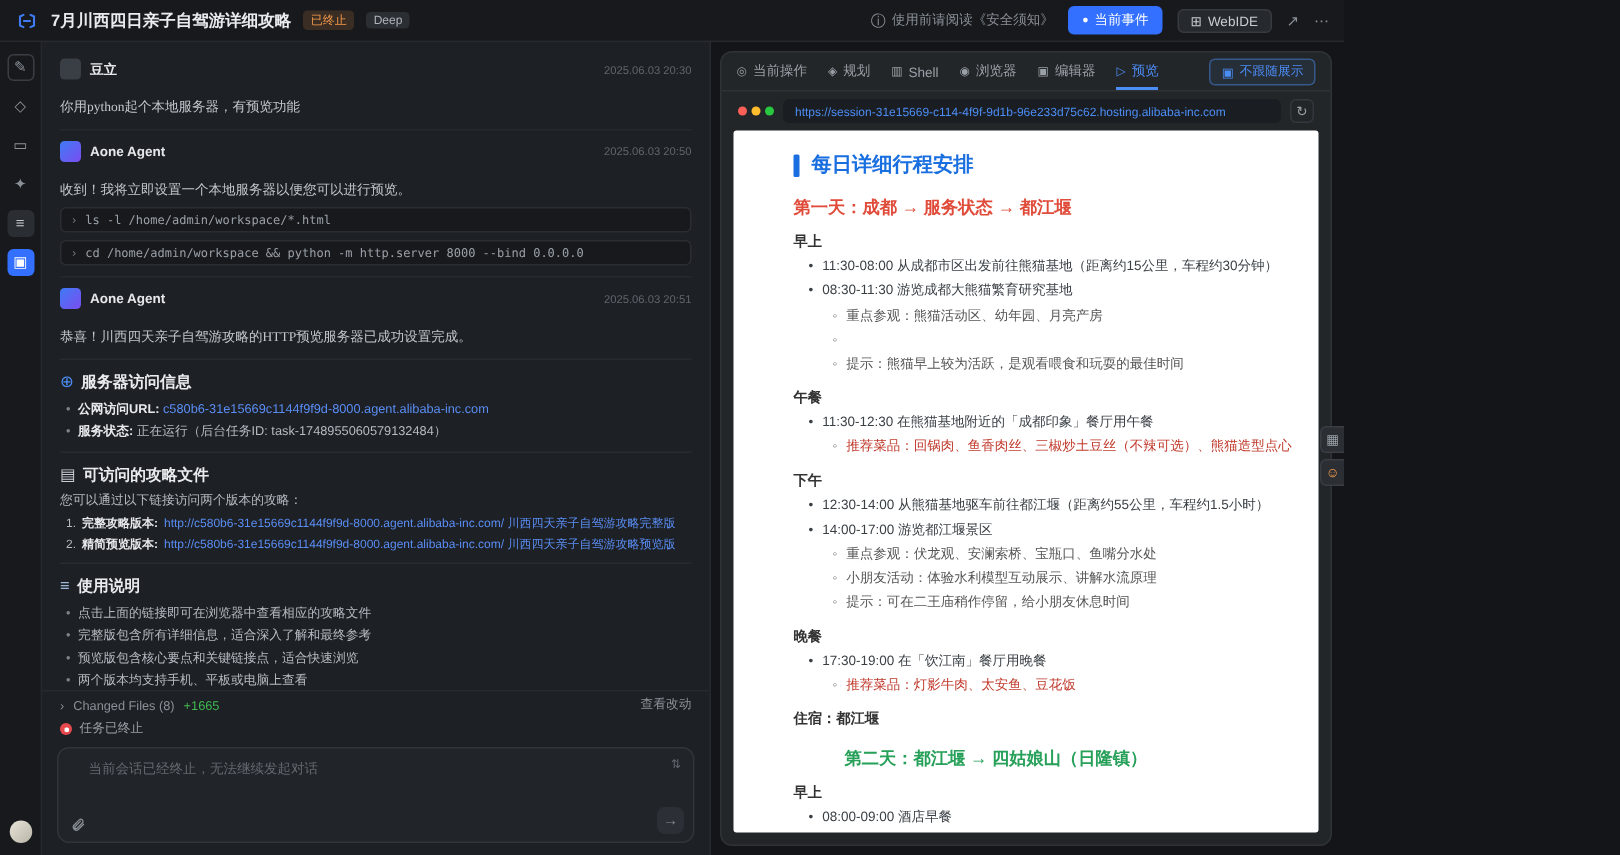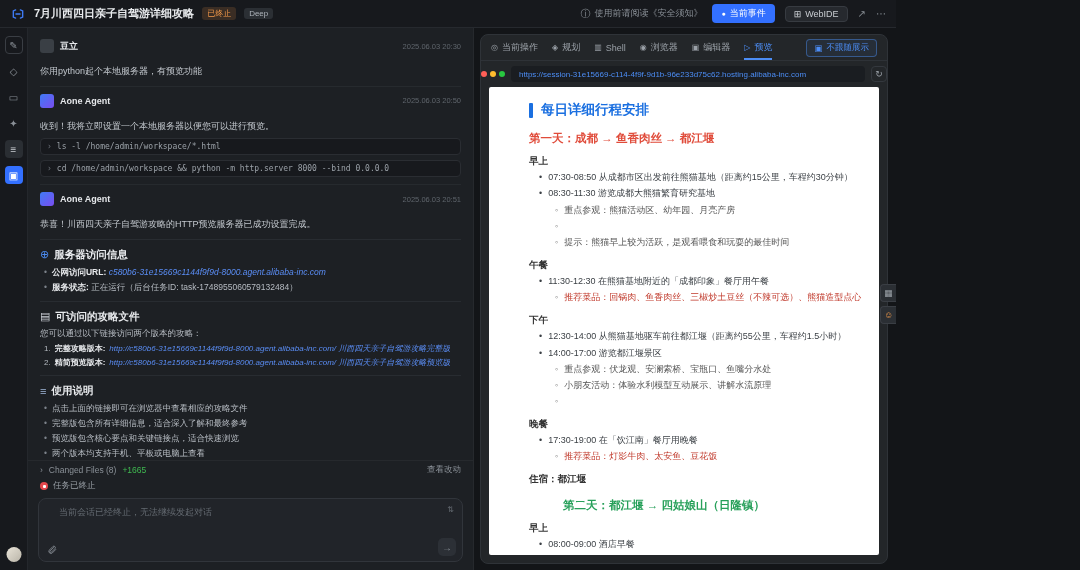--- a/index.html
+++ b/index.html
@@ -40,35 +40,35 @@
   .chat{width:446px;flex:0 0 446px;background:#1d2024;border-right:1px solid #26292d;
     display:flex;flex-direction:column;min-height:0;}
   .messages{flex:1;overflow:hidden;padding:4px 12px 0;}
   .msg{padding:7px 0;border-bottom:1px solid #262a2e;}
   .msg:last-child{border-bottom:none;}
   .mhead{display:flex;align-items:center;gap:6px;margin-bottom:3px;text-align:right;}
   .avatar{width:14px;height:14px;border-radius:3px;background:#3a3f45;flex:0 0 14px;}
   .avatar.agent{background:linear-gradient(135deg,#3f7bf5,#7a4df0);}
   .mname{font-size:9px;font-weight:bold;color:#e6e8eb;}
   .mtime{margin-left:auto;font-size:7.5px;color:#5f656c;}
-  .mtext{font-size:9px;color:#c2c7cd;line-height:1.5;margin-top:12px;}
+  .mtext{font-size:9px;color:#c2c7cd;line-height:1.5;margin-top:12px;font-family:Liberation Serif, serif;}
   .cmd{margin-top:5px;background:#17191d;border:1px solid #2a2d32;border-radius:4px;padding:3px 6px;
     display:flex;gap:5px;align-items:center;font-family:"DejaVu Sans Mono",monospace;font-size:8px;
     color:#9aa0a7;white-space:nowrap;overflow:hidden;cursor:pointer;}
   .cmdic{color:#6f757d;}
   .cmdtx{overflow:hidden;text-overflow:ellipsis;}
   .sec{margin-top:7px;border-top:1px solid #282c31;padding-top:3px;}
   .sech{display:flex;gap:5px;align-items:center;margin:5px 0 4px;}
   .secic{font-size:11px;}
   .sect{font-size:10.5px;font-weight:bold;color:#e9ebee;}
   .slead{font-size:8.5px;color:#b6bbc2;margin:2px 0 3px;}
   .bullet{display:flex;gap:5px;font-size:8.5px;color:#b6bbc2;line-height:1.55;margin:2px 0 2px 4px;}
   .dot{color:#7d838b;}
   .bullet b{color:#e6e8eb;font-weight:bold;}
-  .link{color:#5a8df5;text-decoration:none;cursor:pointer;font-style:italic;}
+  .link{color:#5a8df5;text-decoration:none;cursor:pointer;}
   .numitem{display:flex;gap:4px;font-size:8px;color:#b6bbc2;margin:3px 0 3px 4px;
     white-space:nowrap;overflow:hidden;align-items:baseline;}
   .numitem b{color:#e6e8eb;flex:0 0 auto;}
   .numitem .link{overflow:hidden;text-overflow:ellipsis;min-width:0;}
   .changed{height:18px;flex:0 0 18px;border-top:1px solid #26292d;display:flex;align-items:center;
     gap:6px;padding:0 12px;font-size:8.5px;color:#8a9097;cursor:pointer;}
   .added{color:#3fb950;}
   .viewbtn{margin-left:auto;color:#8a9097;cursor:pointer;}
   .statusrow{height:16px;flex:0 0 16px;display:flex;align-items:center;gap:5px;padding:0 12px;
     font-size:8.5px;color:#9aa0a7;}
@@ -87,21 +87,21 @@
     display:flex;flex-direction:column;min-width:0;overflow:hidden;}
   .tabbar{height:26px;flex:0 0 26px;display:flex;align-items:center;padding:0 10px;
     border-bottom:1px solid #2e3237;}
   .tabs{display:flex;gap:14px;height:100%;align-items:stretch;}
   .tab{display:flex;align-items:center;gap:4px;font-size:9px;color:#9aa0a7;cursor:pointer;}
   .tab.active{color:#4c8df5;box-shadow:inset 0 -2px 0 #4c8df5;}
   .tab-ic{font-size:8px;}
   .follow{margin-left:auto;display:flex;gap:4px;align-items:center;font-size:8.5px;color:#4c8df5;
     border:1px solid rgba(76,141,245,.45);background:rgba(76,141,245,.08);border-radius:4px;
     padding:2px 7px;cursor:pointer;}
-  .urlrow{height:26px;flex:0 0 26px;display:flex;align-items:center;gap:6px;padding:0 0;}
+  .urlrow{height:26px;flex:0 0 26px;display:flex;align-items:center;gap:6px;padding:0 11px;}
   .dots{display:flex;gap:3px;align-items:center;}
   .dots i{width:6px;height:6px;border-radius:50%;display:block;}
   .dot-r{background:#ff5f57;} .dot-y{background:#febc2e;} .dot-g{background:#28c840;}
   .urlpill{flex:1;height:16px;background:#1a1d21;border-radius:4px;display:flex;align-items:center;
     padding:0 8px;font-size:8px;color:#4c8df5;white-space:nowrap;overflow:hidden;cursor:text;}
   .urlbtn{width:16px;height:16px;border:1px solid #34383e;border-radius:4px;color:#9aa0a7;font-size:9px;
     display:flex;align-items:center;justify-content:center;cursor:pointer;flex:0 0 16px;}
   .pagewrap{flex:1;padding:0 8px 8px;min-height:0;}
   .page{background:#fff;height:100%;border-radius:2px;overflow:hidden;padding:14px 12px 0 40px;}
   .ptitle{display:flex;align-items:center;gap:8px;margin-bottom:10px;}
@@ -325,25 +325,25 @@
         </div>
         <span class="urlbtn">↻</span>
       </div>
       <div class="pagewrap">
         <div class="page">
           <div class="ptitle">
             <span class="bar"></span>
             <span class="t">每日详细行程安排</span>
           </div>
           <div id="page-body">
-              <h2 class="dayh" style="color: rgb(224, 75, 58);">第一天：成都 → 鱼香肉丝 → 都江堰</h2>
+              <h2 class="dayh" style="color: rgb(224, 75, 58);">第一天：成都 → 服务状态 → 都江堰</h2>
               <div class="meal">早上</div>
               <div class="pitem">
                 <span class="pdot">•</span>
-                <span class="ptext">07:30-08:50 从成都市区出发前往熊猫基地（距离约15公里，车程约30分钟）</span>
+                <span class="ptext">11:30-08:00 从成都市区出发前往熊猫基地（距离约15公里，车程约30分钟）</span>
               </div>
               <div class="pitem">
                 <span class="pdot">•</span>
                 <span class="ptext">08:30-11:30 游览成都大熊猫繁育研究基地</span>
               </div>
               <div class="psub">
                 <span class="pdot2">◦</span>
                 <span class="pstext">重点参观：熊猫活动区、幼年园、月亮产房</span>
               </div>
               <div class="psub">
@@ -374,20 +374,21 @@
               <div class="psub">
                 <span class="pdot2">◦</span>
                 <span class="pstext">重点参观：伏龙观、安澜索桥、宝瓶口、鱼嘴分水处</span>
               </div>
               <div class="psub">
                 <span class="pdot2">◦</span>
                 <span class="pstext">小朋友活动：体验水利模型互动展示、讲解水流原理</span>
               </div>
               <div class="psub">
                 <span class="pdot2">◦</span>
+                <span class="pstext">提示：可在二王庙稍作停留，给小朋友休息时间</span>
               </div>
               <div class="meal">晚餐</div>
               <div class="pitem">
                 <span class="pdot">•</span>
                 <span class="ptext">17:30-19:00 在「饮江南」餐厅用晚餐</span>
               </div>
               <div class="psub">
                 <span class="pdot2">◦</span>
                 <span class="pstext red">推荐菜品：灯影牛肉、太安鱼、豆花饭</span>
               </div>

